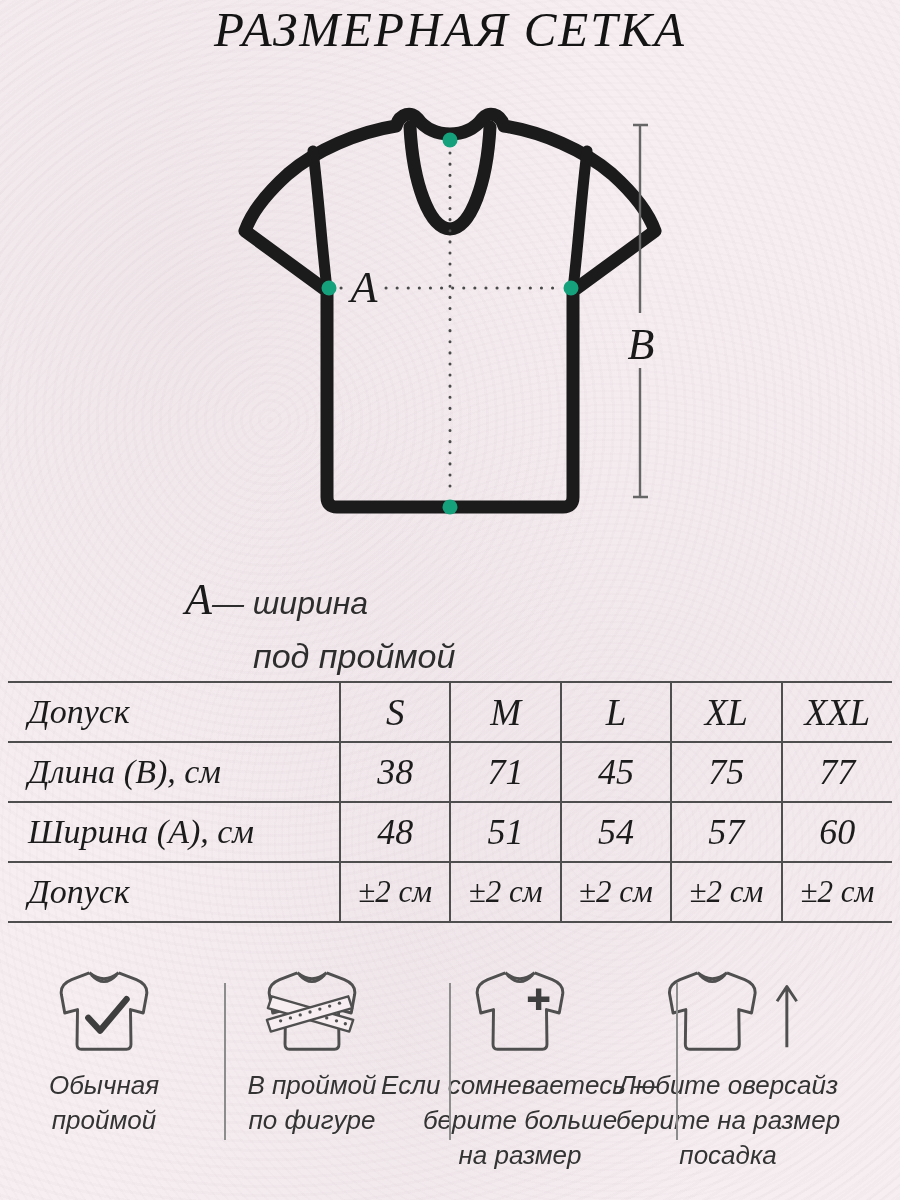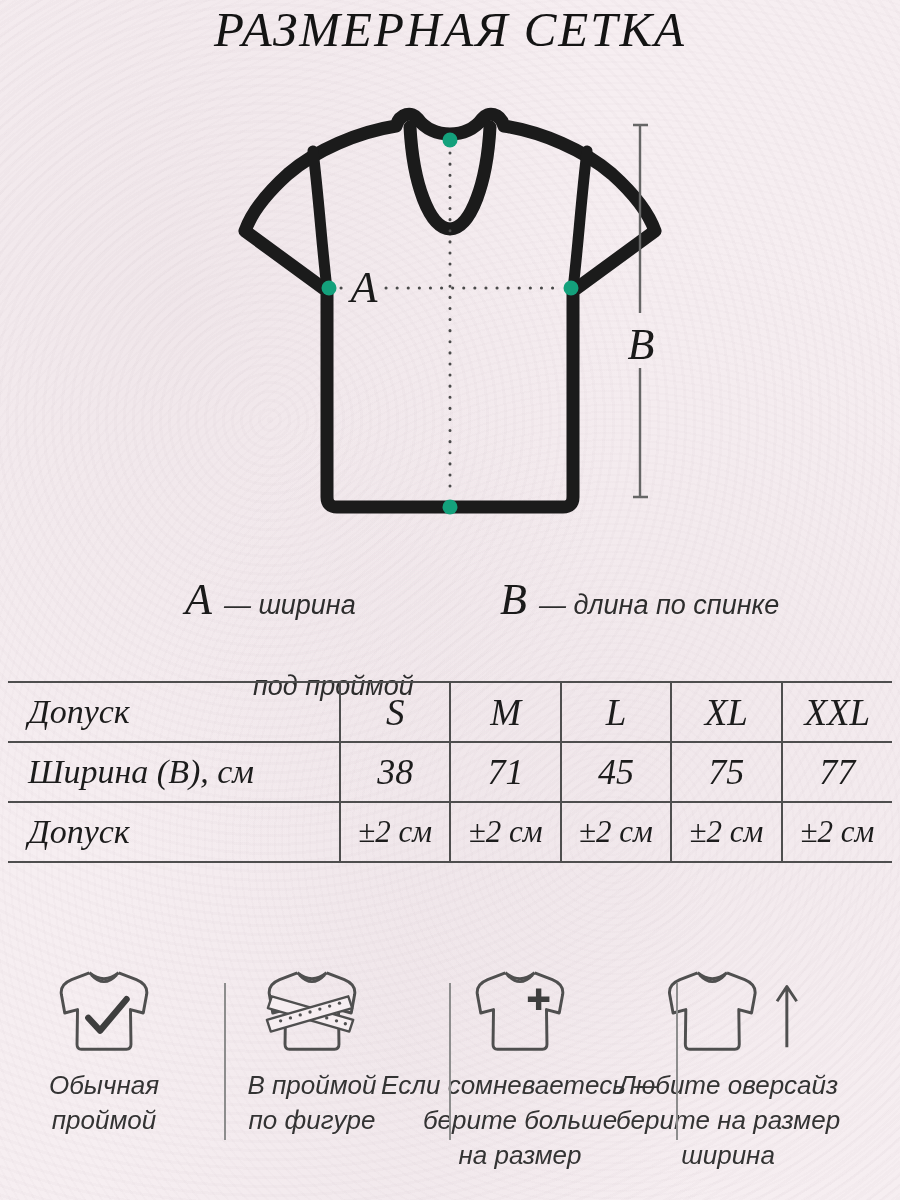--- a/index.html
+++ b/index.html
@@ -25,23 +25,23 @@
     text-align:center; font-size:49px; letter-spacing:2px; color:#141414;
     white-space:nowrap;
   }
   .shirt-svg { position:absolute; left:220px; top:95px; width:470px; height:445px; }
   .meas-label { position:absolute; transform:translate(-50%,-50%); font-size:44px; color:#1a1a1a; }
   .label-a { left:364px; top:287px; }
   .label-b { left:641px; top:344px; }
 
   .legend-line { position:absolute; white-space:nowrap; color:#2d2d2d; }
   .legend-letter { font-family:"Liberation Serif", serif; font-size:44px; color:#1a1a1a; }
-  .legend-text { font-family:"Liberation Sans", sans-serif; font-size:27px; margin-left:12px; color:#2d2d2d; }
+  .legend-text { font-family:"Liberation Sans", sans-serif; font-size:32px; color:#2d2d2d; }
   .legend-a1 { left:185px; top:574px; }
-  .legend-a2 { left:253px; top:637px; font-family:"Liberation Sans", sans-serif; font-size:27px;margin-top:34px; }
+  .legend-a2 { left:253px; top:637px; font-family:"Liberation Sans", sans-serif; font-size:34px; }
   .legend-b1 { left:500px; top:574px; }
 
   table.size-table {
     position:absolute; left:8px; top:681px; width:884px;
     border-collapse:collapse; table-layout:fixed;
   }
   .size-table td { height:56px; border-bottom:2px solid #4e4e4e; vertical-align:middle; }
   .size-table tr:first-child td { border-top:2px solid #4e4e4e; }
   .size-table td + td { border-left:2px solid #4e4e4e; }
   .cell-label { text-align:left; padding-left:20px; font-size:34px; }
@@ -89,47 +89,54 @@
       <circle cx="329" cy="288" r="7.5"></circle>
       <circle cx="571" cy="288" r="7.5"></circle>
     </g>
   </svg>
 
   <div class="meas-label label-a">А</div>
   <div class="meas-label label-b">В</div>
 
   <div class="legend-line legend-a1"><span class="legend-letter">А</span><span class="legend-text">— ширина</span></div>
   <div class="legend-line legend-a2">под проймой</div>
-  <div class="legend-line legend-b1"><span class="legend-letter">В</span><span class="legend-text">— длина по спинке</span></div>
 
   <table class="size-table">
     <colgroup>
         <col style="width:332px">
         <col>
         <col>
         <col>
         <col>
         <col>
       </colgroup>
     <tbody>
         <tr>
       <td class="cell-label">Допуск</td>
       <td class="cell-head">S</td>
       <td class="cell-head">M</td>
       <td class="cell-head">L</td>
       <td class="cell-head">XL</td>
       <td class="cell-head">XXL</td>
     </tr>
     <tr>
-      <td class="cell-label">Ширина (В), см</td>
+      <td class="cell-label">Длина (В), см</td>
       <td class="cell-val">38</td>
       <td class="cell-val">71</td>
       <td class="cell-val">45</td>
       <td class="cell-val">75</td>
       <td class="cell-val">77</td>
+    </tr>
+    <tr>
+      <td class="cell-label">Ширина (А), см</td>
+      <td class="cell-val">48</td>
+      <td class="cell-val">51</td>
+      <td class="cell-val">54</td>
+      <td class="cell-val">57</td>
+      <td class="cell-val">60</td>
     </tr>
     <tr>
       <td class="cell-label">Допуск</td>
       <td class="cell-tol">±2 см</td>
       <td class="cell-tol">±2 см</td>
       <td class="cell-tol">±2 см</td>
       <td class="cell-tol">±2 см</td>
       <td class="cell-tol">±2 см</td>
     </tr>
   </tbody>
@@ -206,21 +213,21 @@
           <g stroke="#4f4f4f" stroke-width="3" fill="none" stroke-linejoin="round">
             <path d="M45 12 L27 19 Q15 24 16.5 34 L20 53 L33 49.5 L32.5 85 Q32.5 90 37 90 L83 90 Q87.5 90 87.5 85 L87 49.5 L100 53 L103.5 34 Q105 24 93 19 L75 12"></path>
             <path d="M45 12 Q60 24 75 12"></path>
             <path d="M47 14 Q60 28 73 14"></path>
             <path d="M136 88 L136 28 M126 41 L136 26 L146 41"></path>
           </g>
         </svg>
       </div>
       <div class="fit-label">Любите оверсайз</div>
       <div class="fit-label">берите на размер</div>
-      <div class="fit-label">ширина</div>
+      <div class="fit-label">посадка</div>
     </div>
 
   </div>
 
   <div class="fit-divider div-1"></div>
   <div class="fit-divider div-2"></div>
   <div class="fit-divider div-3"></div>
 
 </div>
 

